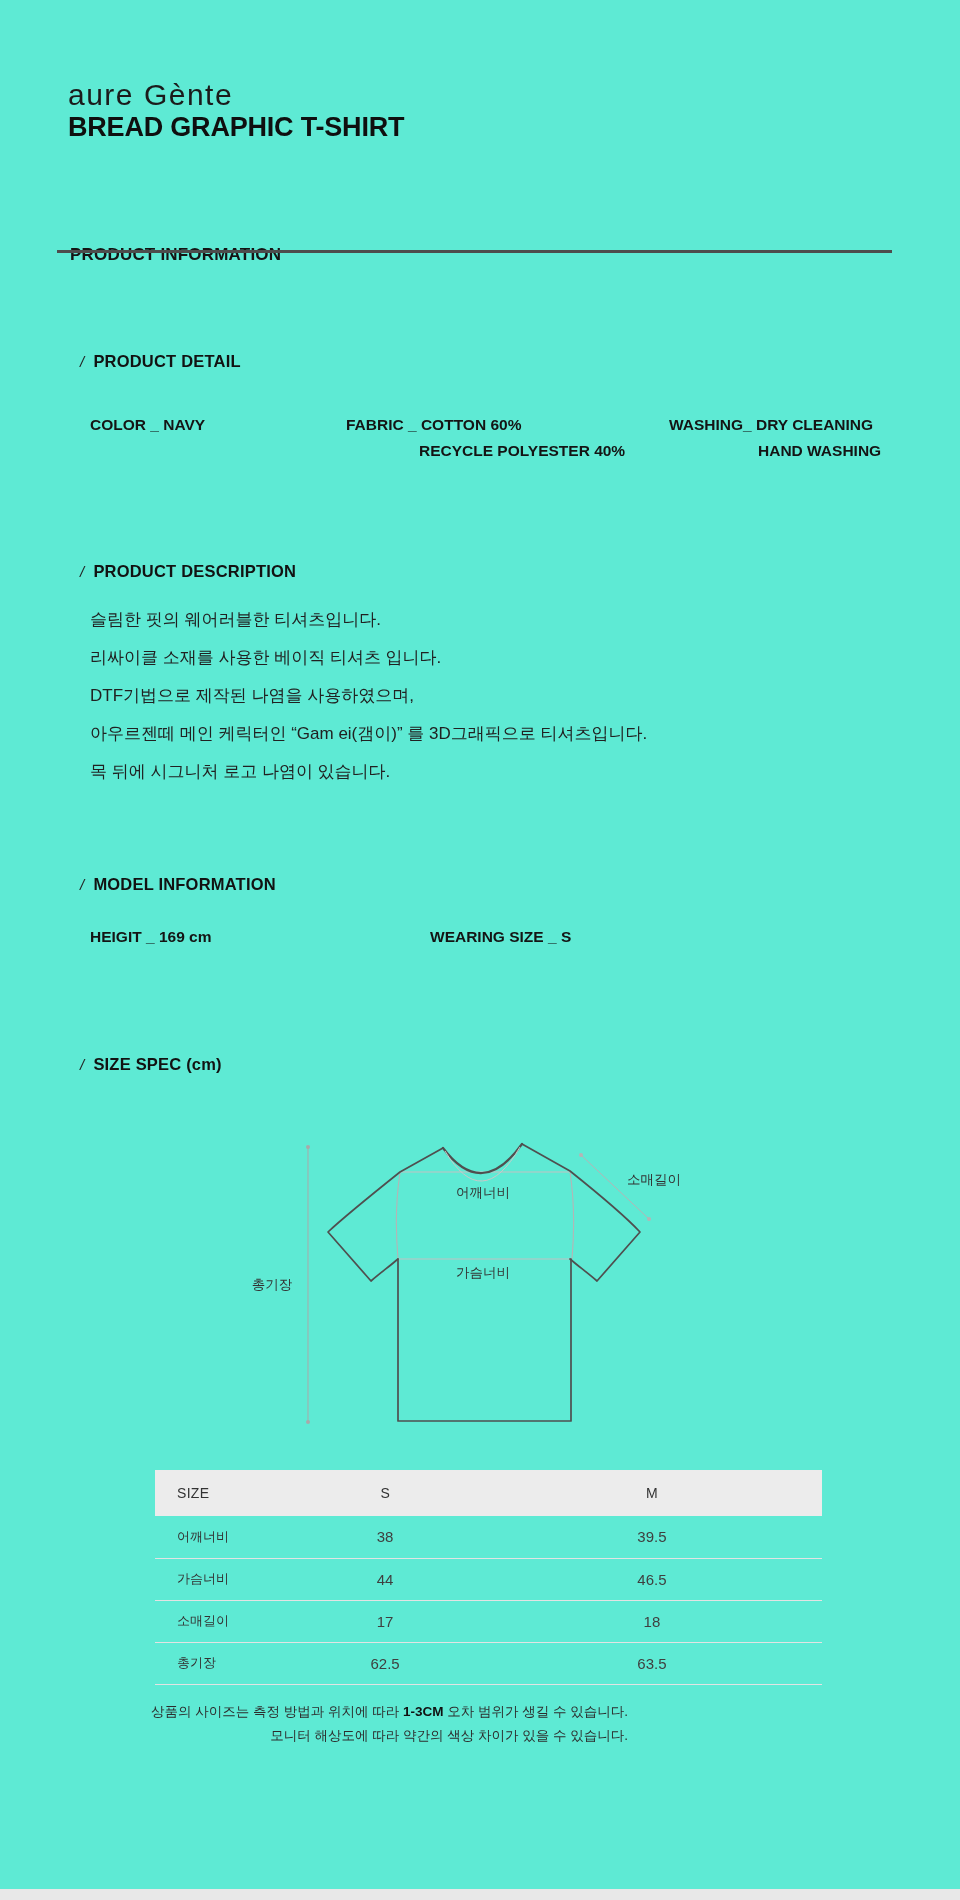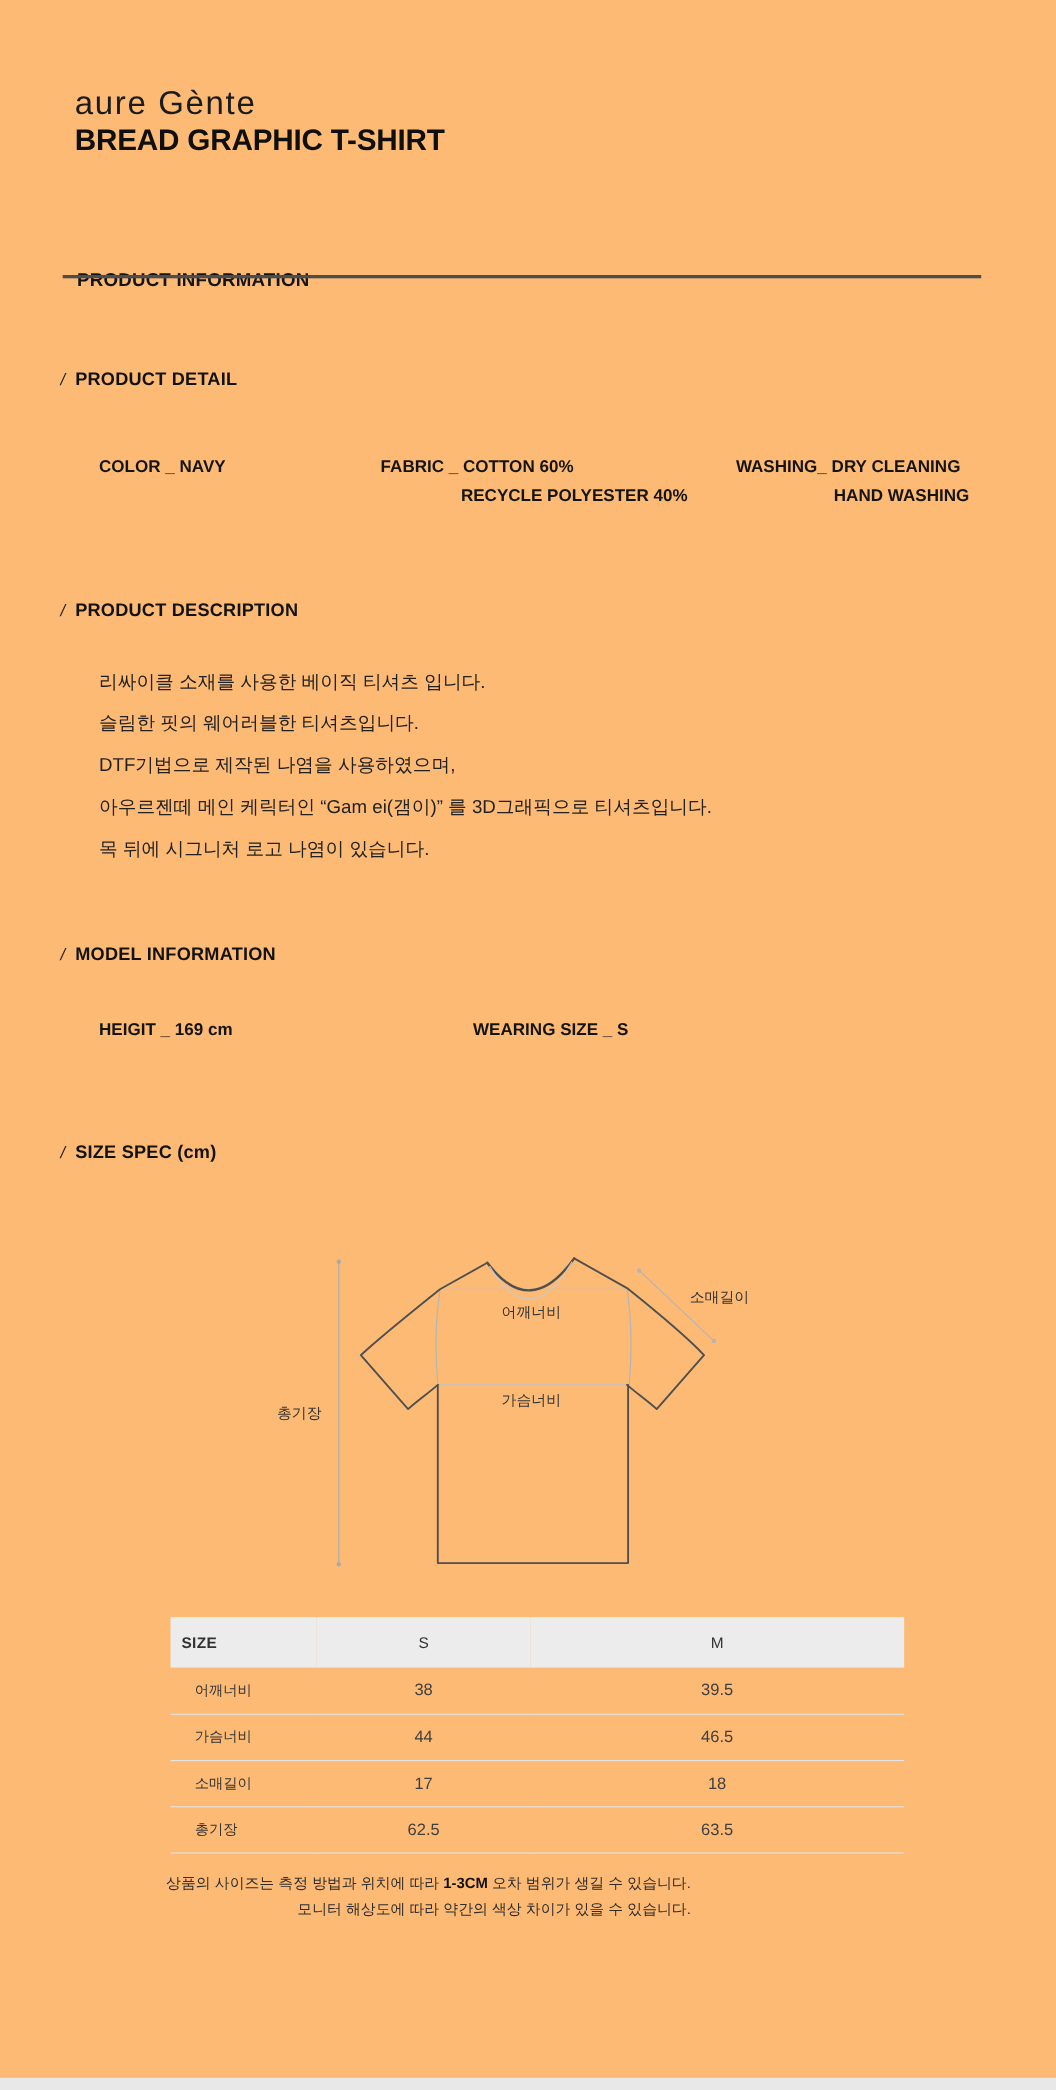--- a/index.html
+++ b/index.html
@@ -4,29 +4,29 @@
 <style>
   :root{
     --rule-color:#4d4d4d;
     --table-header-bg:#ececec;
     --row-divider:#e3e3e3;
     --bottom-bar:#e8e8e8;
   }
   *{margin:0;padding:0;box-sizing:border-box;}
   html,body{background:#fff;}
   body{font-family:"Liberation Sans","DejaVu Sans",sans-serif;color:#111;}
-  .page{position:relative;width:960px;height:1900px;background:#fdba74;overflow:hidden;}
+  .page{position:relative;width:960px;height:1900px;background:#5eead4;overflow:hidden;}
 
   .logo{position:absolute;left:68px;top:78px;font-size:30px;font-weight:400;letter-spacing:1.5px;color:#1b1b1b;}
   .product-title{position:absolute;left:68px;top:112px;font-size:27px;font-weight:700;letter-spacing:-0.2px;color:#0f0f0f;}
 
   .info-heading{position:absolute;left:70px;top:209px;font-size:17px;font-weight:700;letter-spacing:0.2px;color:#141414;margin-top:36px;}
   .rule{position:absolute;left:57px;top:250px;width:835px;height:3px;background:var(--rule-color,#4d4d4d);}
 
-  .section-heading{position:absolute;left:55px;font-size:16.5px;font-weight:700;color:#121212;letter-spacing:0.2px;}
+  .section-heading{position:absolute;left:80px;font-size:16.5px;font-weight:700;color:#121212;letter-spacing:0.2px;margin-top:16px;}
   .section-heading .slash{font-style:italic;font-weight:400;font-size:15px;margin-right:9px;color:#222;}
   .sh-detail{top:336px;}
   .sh-description{top:546px;}
   .sh-model{top:859px;}
   .sh-sizespec{top:1039px;}
 
   .detail-item{position:absolute;top:412px;font-size:15.5px;font-weight:700;line-height:26px;color:#141414;}
   .di-color{left:90px;}
   .di-fabric{left:346px;}
   .di-washing{left:669px;}
@@ -40,21 +40,21 @@
   .mi-size{left:430px;}
 
   .diagram{position:absolute;left:230px;top:1120px;}
   .diagram text{font-family:"Liberation Sans","DejaVu Sans",sans-serif;font-size:13.5px;fill:#333;}
 
   .size-table{position:absolute;left:155px;top:1470px;width:667px;border-collapse:collapse;table-layout:fixed;}
   .size-table col.c1{width:20%;}
   .size-table col.c2{width:29%;}
   .size-table col.c3{width:51%;}
   .size-table th{background:var(--table-header-bg,#ececec);height:46px;font-weight:400;font-size:14px;color:#333;text-align:center;}
-  .size-table th.lbl{text-align:left;padding-left:10px;letter-spacing:0.3px;font-weight:bold;}
+  .size-table th.lbl{text-align:left;padding-left:22px;letter-spacing:0.3px;}
   .size-table td{height:42px;border-bottom:1px solid var(--row-divider,#e3e3e3);text-align:center;font-size:15px;color:#3f3f3f;}
   .size-table td.lbl{text-align:left;padding-left:22px;font-size:13px;color:#333;}
 
   .notes{position:absolute;left:151px;top:1700px;font-size:13.5px;line-height:23.5px;color:#2d2d2d;text-align:right;}
   .notes b{font-weight:700;color:#111;}
 
   .bottom-bar{position:absolute;left:0;top:1889px;width:960px;height:11px;background:var(--bottom-bar,#e8e8e8);}
 </style>
 </head>
 <body>
@@ -77,22 +77,22 @@
     <div class="indent-73">RECYCLE POLYESTER 40%</div>
   </div>
   <div class="detail-item di-washing">
     <div>WASHING_ DRY CLEANING</div>
     <div class="indent-89">HAND WASHING</div>
   </div>
 
   <h2 class="section-heading sh-description"><span class="slash">/</span><span>PRODUCT DESCRIPTION</span></h2>
 
   <div class="description">
+    <div>슬림한 핏의 웨어러블한 티셔츠입니다.</div>
     <div>리싸이클 소재를 사용한 베이직 티셔츠 입니다.</div>
-    <div>슬림한 핏의 웨어러블한 티셔츠입니다.</div>
     <div>DTF기법으로 제작된 나염을 사용하였으며,</div>
     <div>아우르젠떼 메인 케릭터인 “Gam ei(갬이)” 를 3D그래픽으로 티셔츠입니다.</div>
     <div>목 뒤에 시그니처 로고 나염이 있습니다.</div>
   </div>
 
   <h2 class="section-heading sh-model"><span class="slash">/</span><span>MODEL INFORMATION</span></h2>
 
   <div class="model-item mi-height">HEIGIT _ 169 cm</div>
   <div class="model-item mi-size">WEARING SIZE _ S</div>
 

